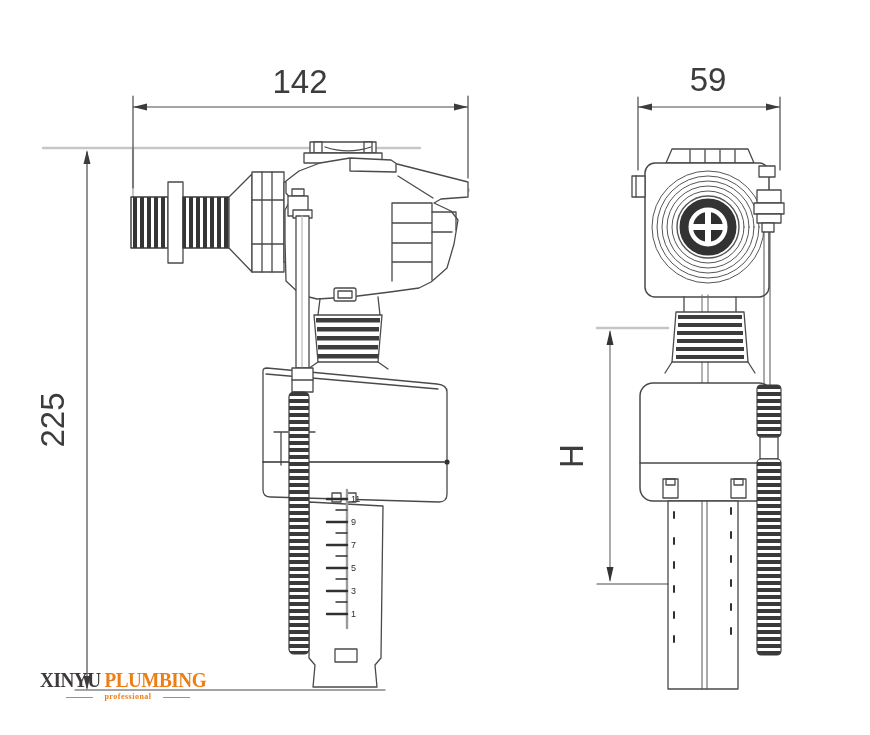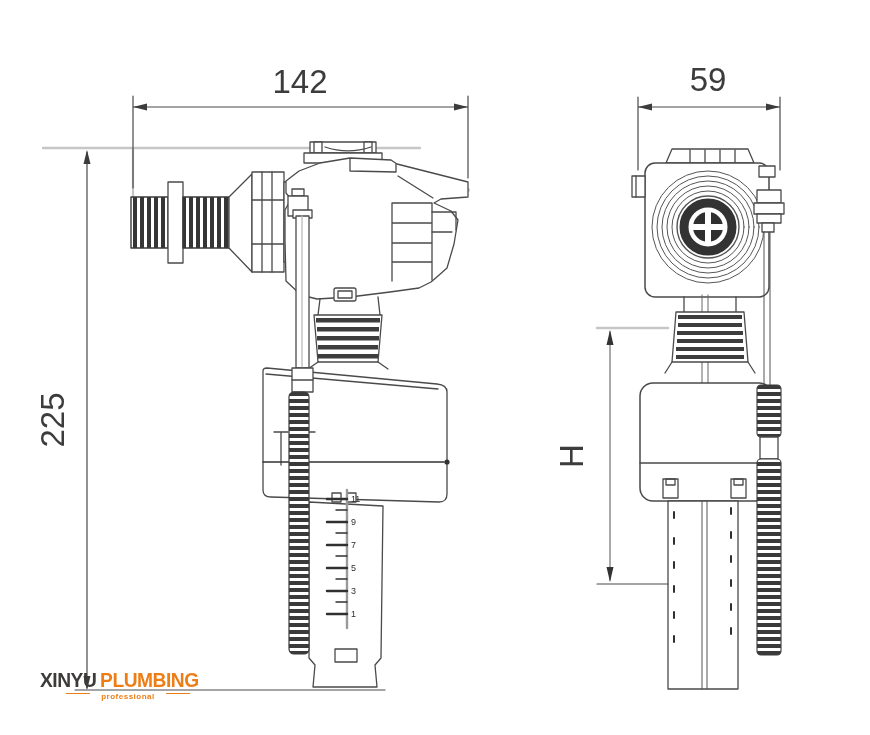--- a/index.html
+++ b/index.html
@@ -2,26 +2,26 @@
 <html><head>
 <meta charset="utf-8">
 <style>
   html,body{margin:0;padding:0;background:#ffffff;}
   .canvas{position:relative;width:870px;height:735px;background:#fff;overflow:hidden;
           font-family:"Liberation Sans", sans-serif;}
   svg{position:absolute;left:0;top:0;}
   svg text{font-family:"Liberation Sans", sans-serif;fill:#3c3c3c;}
   .dim-label{font-size:33px;letter-spacing:0px;}
   .scale-num{font-size:9px;fill:#2f2f2f;}
-  .logo{position:absolute;left:40px;top:670px;width:150px;line-height:1;}
+  .logo{position:absolute;left:40px;top:670px;width:150px;line-height:1;font-family:Liberation Serif, serif;}
   .logo-line1{font-size:20px;font-weight:bold;letter-spacing:-0.5px;white-space:nowrap;
               transform:scaleX(0.96);transform-origin:left;}
   .logo-brand{color:#3e3a39;}
   .logo-brand-accent{color:#ed7e16;margin-left:4px;}
-  .logo-line2{display:flex;gap:11px;margin-top:3px;margin-left:26px;}
+  .logo-line2{display:flex;align-items:center;gap:11px;margin-top:3px;margin-left:26px;}
   .logo-rule{width:30px;height:1px;background:#ed7e16;display:inline-block;}
   .logo-tagline{color:#ed7e16;font-size:8px;font-weight:bold;letter-spacing:0.5px;}
 </style>
 </head>
 <body>
 
 <div class="canvas">
 <svg width="870" height="735" viewBox="0 0 870 735">
   <defs>
     <pattern id="threadPat" width="7" height="60" patternUnits="userSpaceOnUse">

